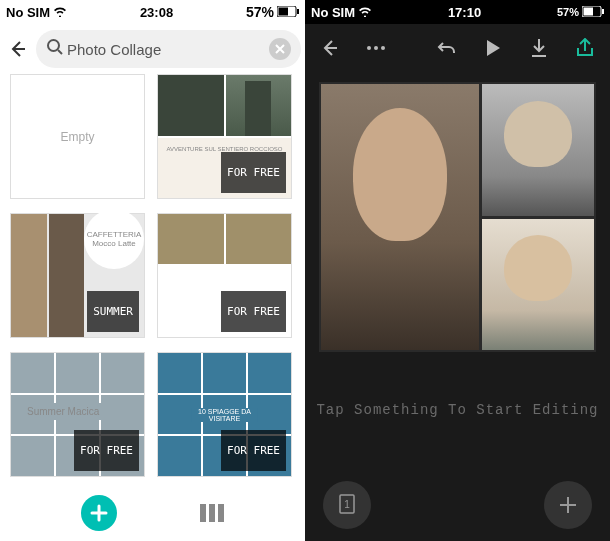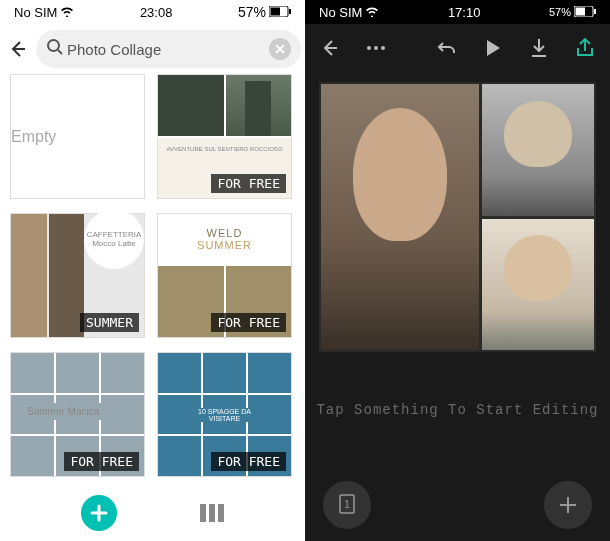--- a/index.html
+++ b/index.html
@@ -1,50 +1,50 @@
 <!DOCTYPE html>
 <html><head>
 <meta charset="utf-8">
 <style>
 *{margin:0;padding:0;box-sizing:border-box;font-family:-apple-system,Helvetica,Arial,sans-serif}
 body{width:610px;height:541px;display:flex;background:#000}
 .phone{width:305px;height:541px;display:flex;flex-direction:column;position:relative;overflow:hidden}
 .left{background:#fff}
 .right{background:#1a1a1a}
-.status{height:24px;display:flex;align-items:center;justify-content:space-between;padding:0 14px;font-size:13px;font-weight:400}
+.status{height:24px;display:flex;align-items:center;justify-content:space-between;padding:0 6px;font-size:13px;font-weight:700}
 .left .status{color:#000}
 .right .status{color:#fff;background:#000}
 .status-l,.status-r{display:flex;align-items:center;gap:3px}
 .topbar-l{height:50px;display:flex;align-items:center;padding:0 8px;gap:8px}
 .back{width:24px;height:24px;display:flex;align-items:center;justify-content:center}
 .search{flex:1;height:38px;background:#f0f0f0;border-radius:20px;display:flex;align-items:center;padding:0 10px;gap:3px}
 .search input{flex:1;border:none;background:none;font-size:15px;outline:none;color:#555}
 .clear{width:22px;height:22px;border-radius:50%;background:#ccc;display:flex;align-items:center;justify-content:center;color:#fff;font-size:14px}
 .grid{flex:1;overflow:hidden;padding:0 10px}
 .row{display:flex;gap:12px;margin-bottom:14px}
 .tpl{width:135px;height:125px;position:relative;background:#e8e8e8;border:1px solid #ddd}
-.badge{position:absolute;bottom:5px;right:5px;background:rgba(0,0,0,.7);color:#fff;font-size:13px;padding:2px 6px;font-family:monospace}
+.badge{position:absolute;bottom:5px;right:5px;background:rgba(0,0,0,.7);color:#fff;font-size:11px;padding:14px 6px;font-family:monospace}
 .bottombar-l{height:56px;display:flex;align-items:center;justify-content:space-around;padding:0 40px}
 .fab{width:36px;height:36px;border-radius:50%;background:#00bfb3;display:flex;align-items:center;justify-content:center;color:#fff;font-size:24px}
 .gridicon{display:flex;gap:3px}
 .gridicon span{width:6px;height:18px;background:#888}
 .topbar-r{height:48px;display:flex;align-items:center;justify-content:space-between;padding:0 14px}
 .tb-g{display:flex;gap:24px;align-items:center}
 .ico{color:#bbb;width:22px;height:22px;display:flex;align-items:center;justify-content:center}
 .share{color:#1abc9c}
 .canvas{height:270px;margin:10px 14px 0;background:#2a2a2a;display:flex;gap:3px;padding:2px}
 .cv-l{flex:1.4;background:linear-gradient(180deg,#8a7a6a 0%,#6b5a4a 60%,#3a3028 100%)}
 .cv-r{flex:1;display:flex;flex-direction:column;gap:3px}
 .cv-r1{flex:1;background:linear-gradient(180deg,#bbb 0%,#888 70%,#555 100%)}
 .cv-r2{flex:1;background:linear-gradient(180deg,#e5ddd0 0%,#c5b8a5 70%,#7a8075 100%)}
 .hint{text-align:center;color:#6a6a6a;font-size:14px;letter-spacing:1px;margin-top:50px;font-family:Liberation Mono, monospace}
 .bottombar-r{position:absolute;bottom:12px;left:0;right:0;display:flex;justify-content:space-between;padding:0 18px}
 .circ{width:48px;height:48px;border-radius:50%;background:#333;display:flex;align-items:center;justify-content:center;color:#999}
 .face{width:60%;height:50%;margin:15% auto 0;border-radius:50% 50% 45% 45%;background:#c9a98a}
-.t1-empty{display:flex;align-items:center;color:#aaa;font-size:16px;background:#fff}
+.t1-empty{display:flex;align-items:center;justify-content:center;color:#aaa;font-size:12px;background:#fff}
 .t2{display:grid;grid-template:1fr 1fr/1fr 1fr;gap:2px;background:#fff}
 .t2 div{background:#5a6b5a}
 .t2 div:nth-child(1){background:#3a453a}
 .t2 div:nth-child(2){background:linear-gradient(#6a7a6a,#4a5a4a);display:flex;align-items:flex-end;justify-content:center}
 .legs{width:40%;height:90%;background:#2a3a4a}
 .t2 div:nth-child(3){grid-column:1/3;background:#f5f0e8;font-size:6px;text-align:center;padding:8px;color:#888}
 .t3{display:flex;flex-direction:row}
 .t3a{flex:1;display:flex;gap:2px}
 .t3a div{flex:1;background:#6a5a4a}
 .t3a div:first-child{background:#a89070}
@@ -131,24 +131,20 @@
           </div>
         <div class="t3b">
             <div class="circ-w">
               <span>CAFFETTERIA</span>
               <span>Mocco Latte</span>
             </div>
           </div>
         <span class="badge">SUMMER</span>
       </div>
       <div class="tpl t4">
-        <div class="t4h">
-            <span>WELD</span>
-            <span style="color:#c0a060">SUMMER</span>
-          </div>
         <div class="p"></div>
           <div class="p"></div>
         <span class="badge">FOR FREE</span>
       </div>
     </div>
     <div class="row">
       <div class="tpl t5">
         <div></div>
           <div></div>
           <div></div>

